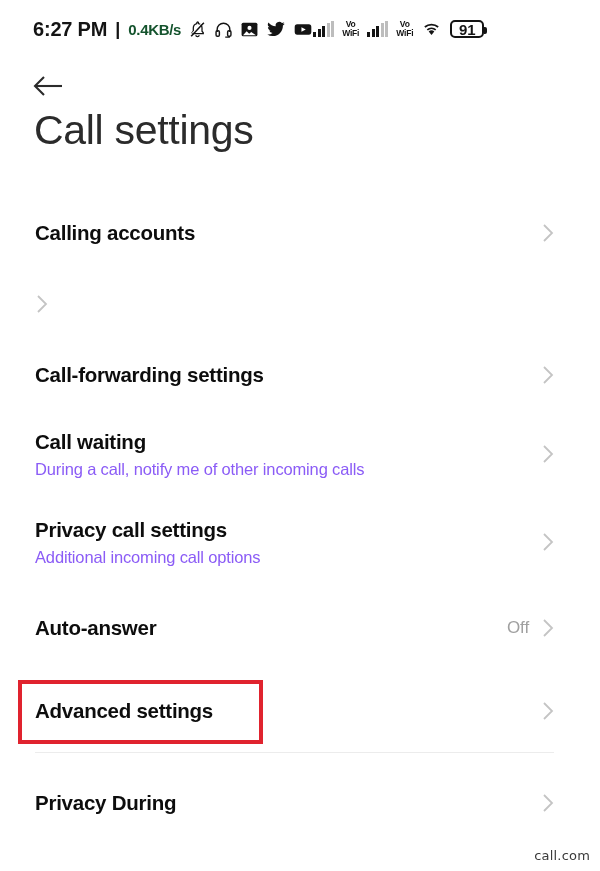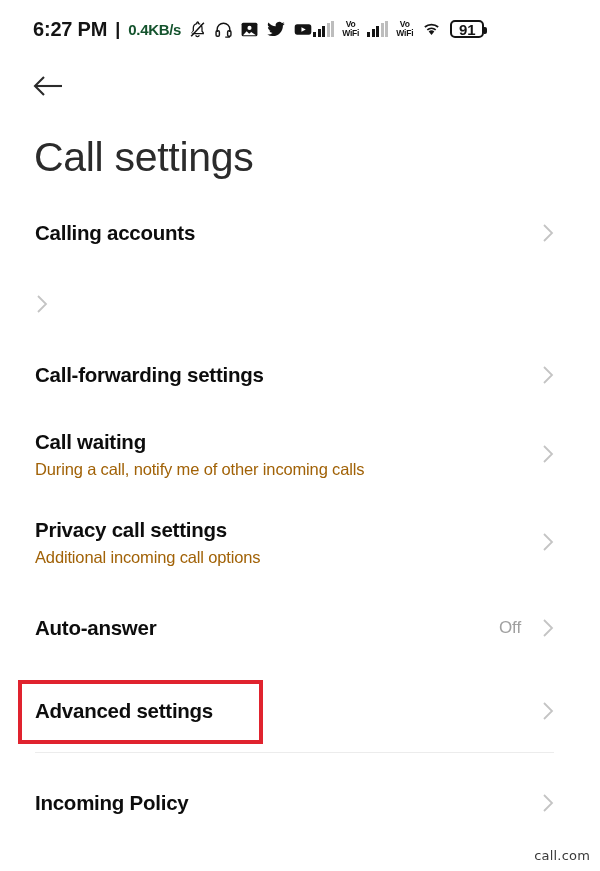--- a/index.html
+++ b/index.html
@@ -131,21 +131,21 @@
     display: flex;
     align-items: center;
     justify-content: flex-start;
     cursor: pointer;
   }
 
   
   .page-title {
     position: absolute;
     left: 34px;
-    top: 135px;
+    top: 108px;
     font-size: 41px;
     font-weight: 300;
     color: #2b2b2b;
     letter-spacing: -0.3px;
     line-height: 1.1;
   }
 
   
   .list {
     position: absolute;
@@ -171,29 +171,29 @@
   .row-title {
     font-size: 20.5px;
     font-weight: bold;
     color: #0d0d0d;
     letter-spacing: -0.25px;
     line-height: 26px;
   }
   .row-sub {
     font-size: 16.5px;
     font-weight: normal;
-    color: #a16207;
+    color: #8b5cf6;
     letter-spacing: -0.15px;
     line-height: 22px;
     margin-top: 3px;
   }
   .row-right {
     display: flex;
     align-items: flex-start;
-    gap: 20px;
+    gap: 12px;
     flex-shrink: 0;
   }
   .row-value {
     font-size: 17px;
     color: #a0a0a0;
     letter-spacing: -0.1px;
   }
   .chev {
     display: inline-flex;
     align-items: center;
@@ -420,21 +420,21 @@
             <polyline points="2,2 10,10 2,18" fill="none" stroke="#c4c4c4" stroke-width="1.8"></polyline>
           </svg>
       </span>
     </div>
   </div>
 
   <div class="divider"></div>
 
   <div class="row h-tall" style="min-height:100px">
     <div class="row-texts">
-      <div class="row-title">Incoming Policy</div>
+      <div class="row-title">Privacy During</div>
     </div>
     <div class="row-right">
       <span class="chev">
         <svg width="12" height="20" viewBox="0 0 12 20">
             <polyline points="2,2 10,10 2,18" fill="none" stroke="#c4c4c4" stroke-width="1.8"></polyline>
           </svg>
       </span>
     </div>
   </div>
 

